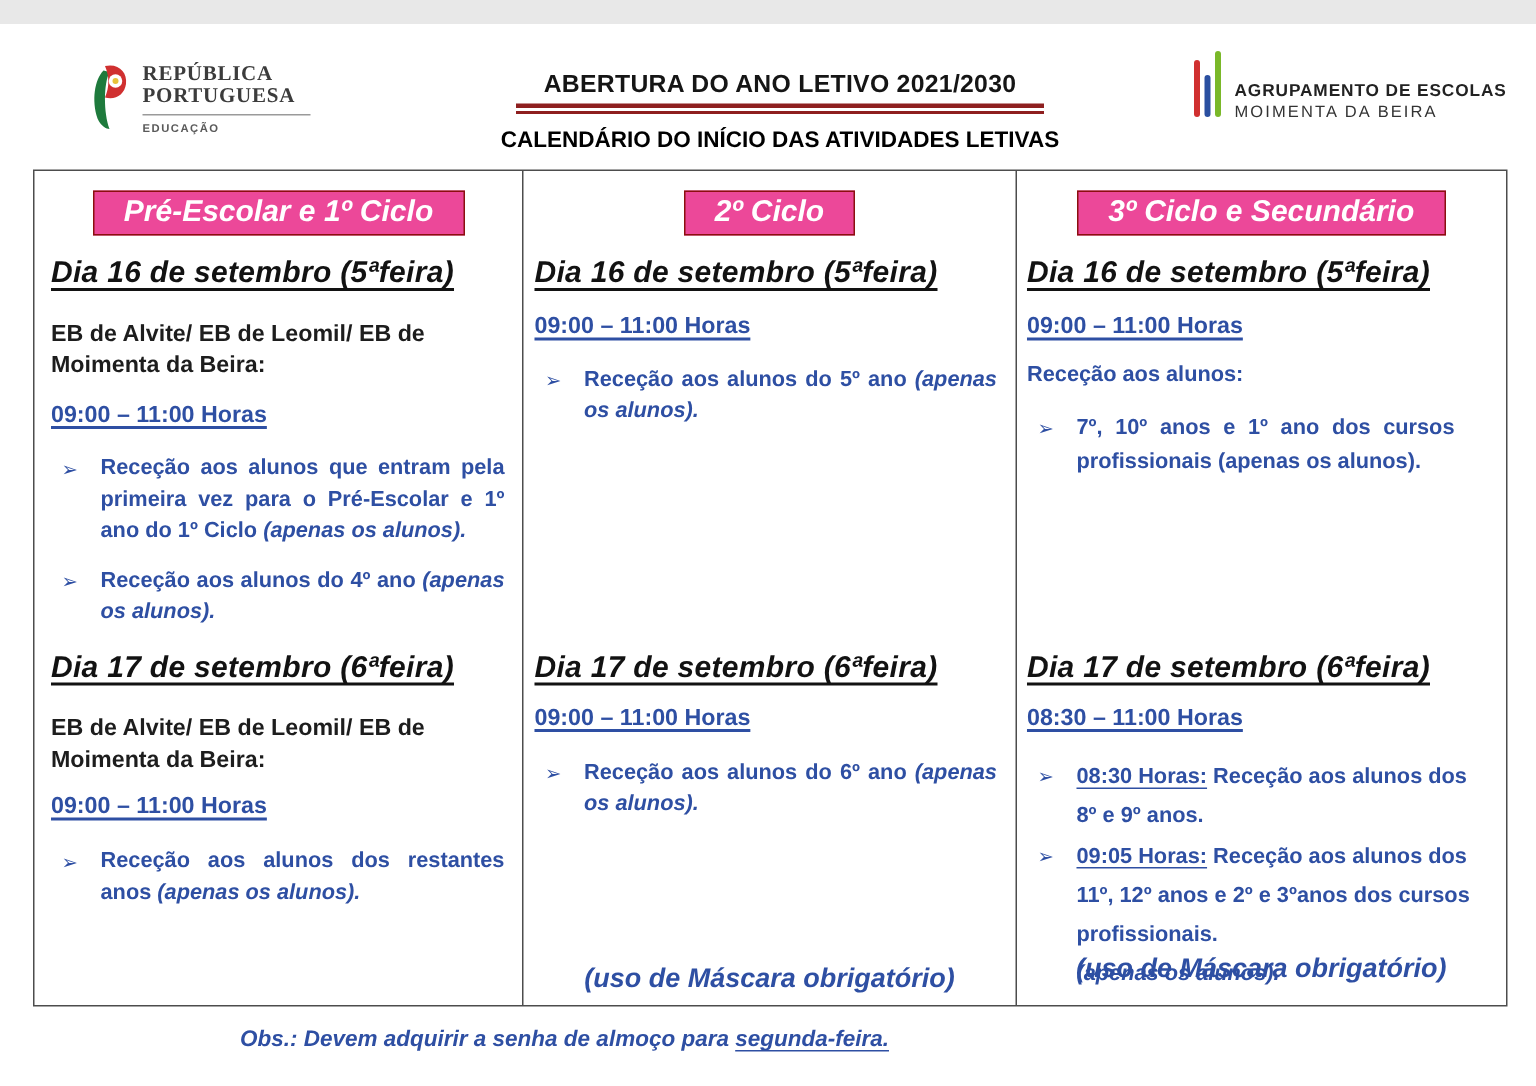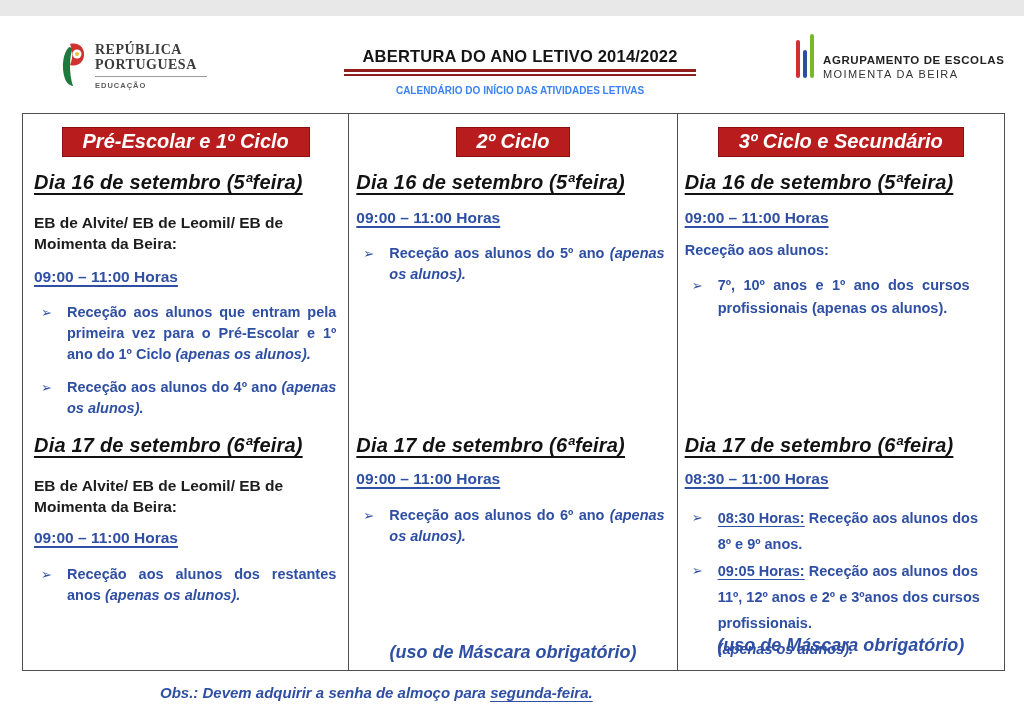--- a/index.html
+++ b/index.html
@@ -16,40 +16,40 @@
   .gov-text { margin-left:9px; }
   .gov-name { font-family:"Liberation Serif", serif; font-weight:bold; font-size:14px; line-height:15px; letter-spacing:0.5px; color:#3c3c3c; }
   .gov-rule { height:1px; background:#9a9a9a; margin:4px 0 4px; width:112px; }
   .gov-sub { font-size:7.5px; font-weight:bold; letter-spacing:1px; color:#5a5a5a; }
 
   .title-block { position:absolute; left:320px; top:31px; width:400px; text-align:center; }
   .main-title { font-size:16.5px; font-weight:bold; color:#151515; letter-spacing:0.2px; }
   .title-underline { width:352px; margin:3px auto 0; }
   .title-underline .l1 { height:3px; background:#8e1f1f; }
   .title-underline .l2 { height:1.5px; background:#8e1f1f; margin-top:2px; }
-  .subtitle { margin-top:9px; font-size:10px; font-weight:bold; color:#3b82f6; }
+  .subtitle { margin-top:9px; font-size:15px; font-weight:bold; color:#000000; }
 
   .school-logo { position:absolute; left:795px; top:16px; display:flex; align-items:flex-end; }
   .school-text { margin-left:6px; padding-bottom:6px; text-align:left; }
   .school-l1 { font-size:11.5px; font-weight:bold; letter-spacing:0.6px; color:#222; }
   .school-l2 { font-size:11px; letter-spacing:1.4px; color:#333; margin-top:2px; }
 
   
   .cal-table {
     position:absolute; left:22px; top:97px; width:983px; height:558px;
     border:1.2px solid #4d4d4d; display:flex;
   }
   .cal-col { position:relative; height:100%; }
   .col1 { width:326px; }
   .col2 { width:329px; border-left:1.2px solid #4d4d4d; }
   .col3 { width:328px; border-left:1.2px solid #4d4d4d; }
 
   .banner-wrap { position:absolute; top:13px; left:0; width:100%; text-align:center; }
   .banner {
-    display:inline-block; background:#b91c1c; border:1.5px solid #8b0f0f;
+    display:inline-block; background:#ec4899; border:1.5px solid #8b0f0f;
     color:#ffffff; font-size:20px; font-weight:bold; font-style:italic;
     padding:2px 20px 4px; line-height:22px;
   }
 
   .sec { position:absolute; left:0; width:100%; padding:0 12px 0 11px; }
   .sec1 { top:55px; }
   .sec2 { top:318px; }
   .col2 .sec, .col3 .sec { padding:0 12px 0 7px; }
 
   .date-heading {
@@ -110,21 +110,21 @@
     </span>
     <span class="gov-text">
       <div class="gov-name">REPÚBLICA</div>
       <div class="gov-name">PORTUGUESA</div>
       <div class="gov-rule"></div>
       <div class="gov-sub">EDUCAÇÃO</div>
     </span>
   </div>
 
   <div class="title-block">
-    <div class="main-title">ABERTURA DO ANO LETIVO 2014/2022</div>
+    <div class="main-title">ABERTURA DO ANO LETIVO 2021/2030</div>
     <div class="title-underline">
       <div class="l1"></div>
         <div class="l2"></div>
     </div>
     <div class="subtitle">CALENDÁRIO DO INÍCIO DAS ATIVIDADES LETIVAS</div>
   </div>
 
   <div class="school-logo">
     <span>
       <svg width="22" height="50" viewBox="0 0 22 50">

